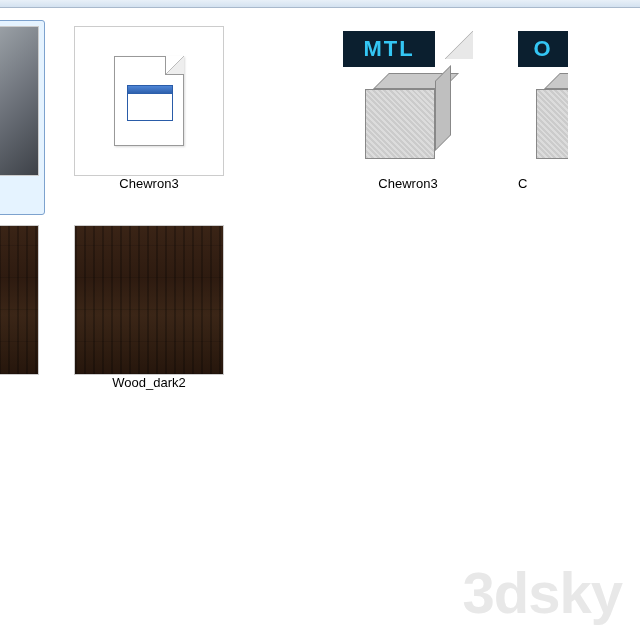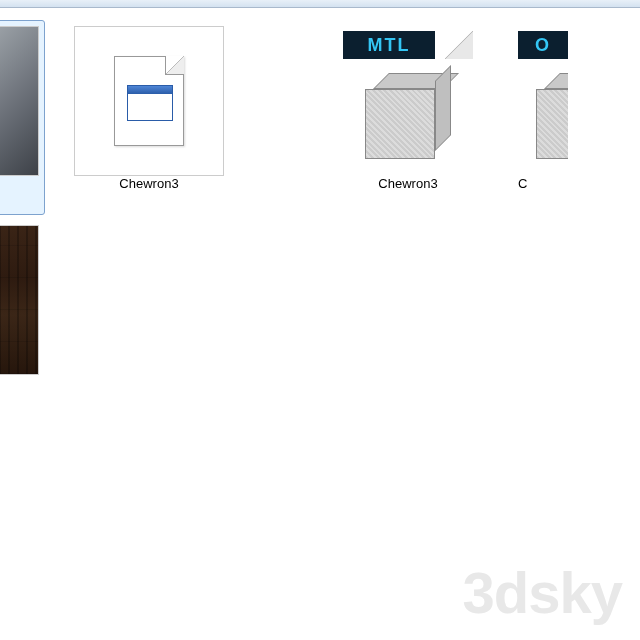--- a/index.html
+++ b/index.html
@@ -118,26 +118,26 @@
       position: absolute; inset: 0;
       background: #fff;
     }
     .file3d .fold {
       position: absolute; right: 0; top: 0;
       width: 28px; height: 28px;
       background: linear-gradient(135deg, transparent 48%, #bbb 50%, #e8e8e8 52%);
     }
     .file3d .banner {
       position: absolute; left: 0; top: 0;
-      height: 28px; width: 92px;
+      height: 36px; width: 92px;
       background: #0b1f2f;
       color: #34c6f4;
       font-weight: 900;
       font-family: Arial, sans-serif;
-      font-size: 18px;
+      font-size: 22px;
       letter-spacing: 2px;
       display: flex; align-items: center; justify-content: center;
     }
     .file3d .cube {
       position: absolute; left: 22px; top: 42px;
       width: 86px; height: 86px;
     }
     .cube .front {
       position: absolute; left: 0; bottom: 0;
       width: 70px; height: 70px;
@@ -234,17 +234,23 @@
   </div>
 
   <div class="row2">
     <div class="file-item partial-left">
       <div class="thumb">
         <div class="tex-wood"></div>
       </div>
       <span class="label"></span>
     </div>
 
+    <div class="file-item">
+      <div class="thumb">
+        <div class="tex-wood"></div>
+      </div>
+      <span class="label">Wood_dark2</span>
+    </div>
   </div>
 
 </div>
 
 <div class="watermark">3dsky</div>
 
 </body></html>

